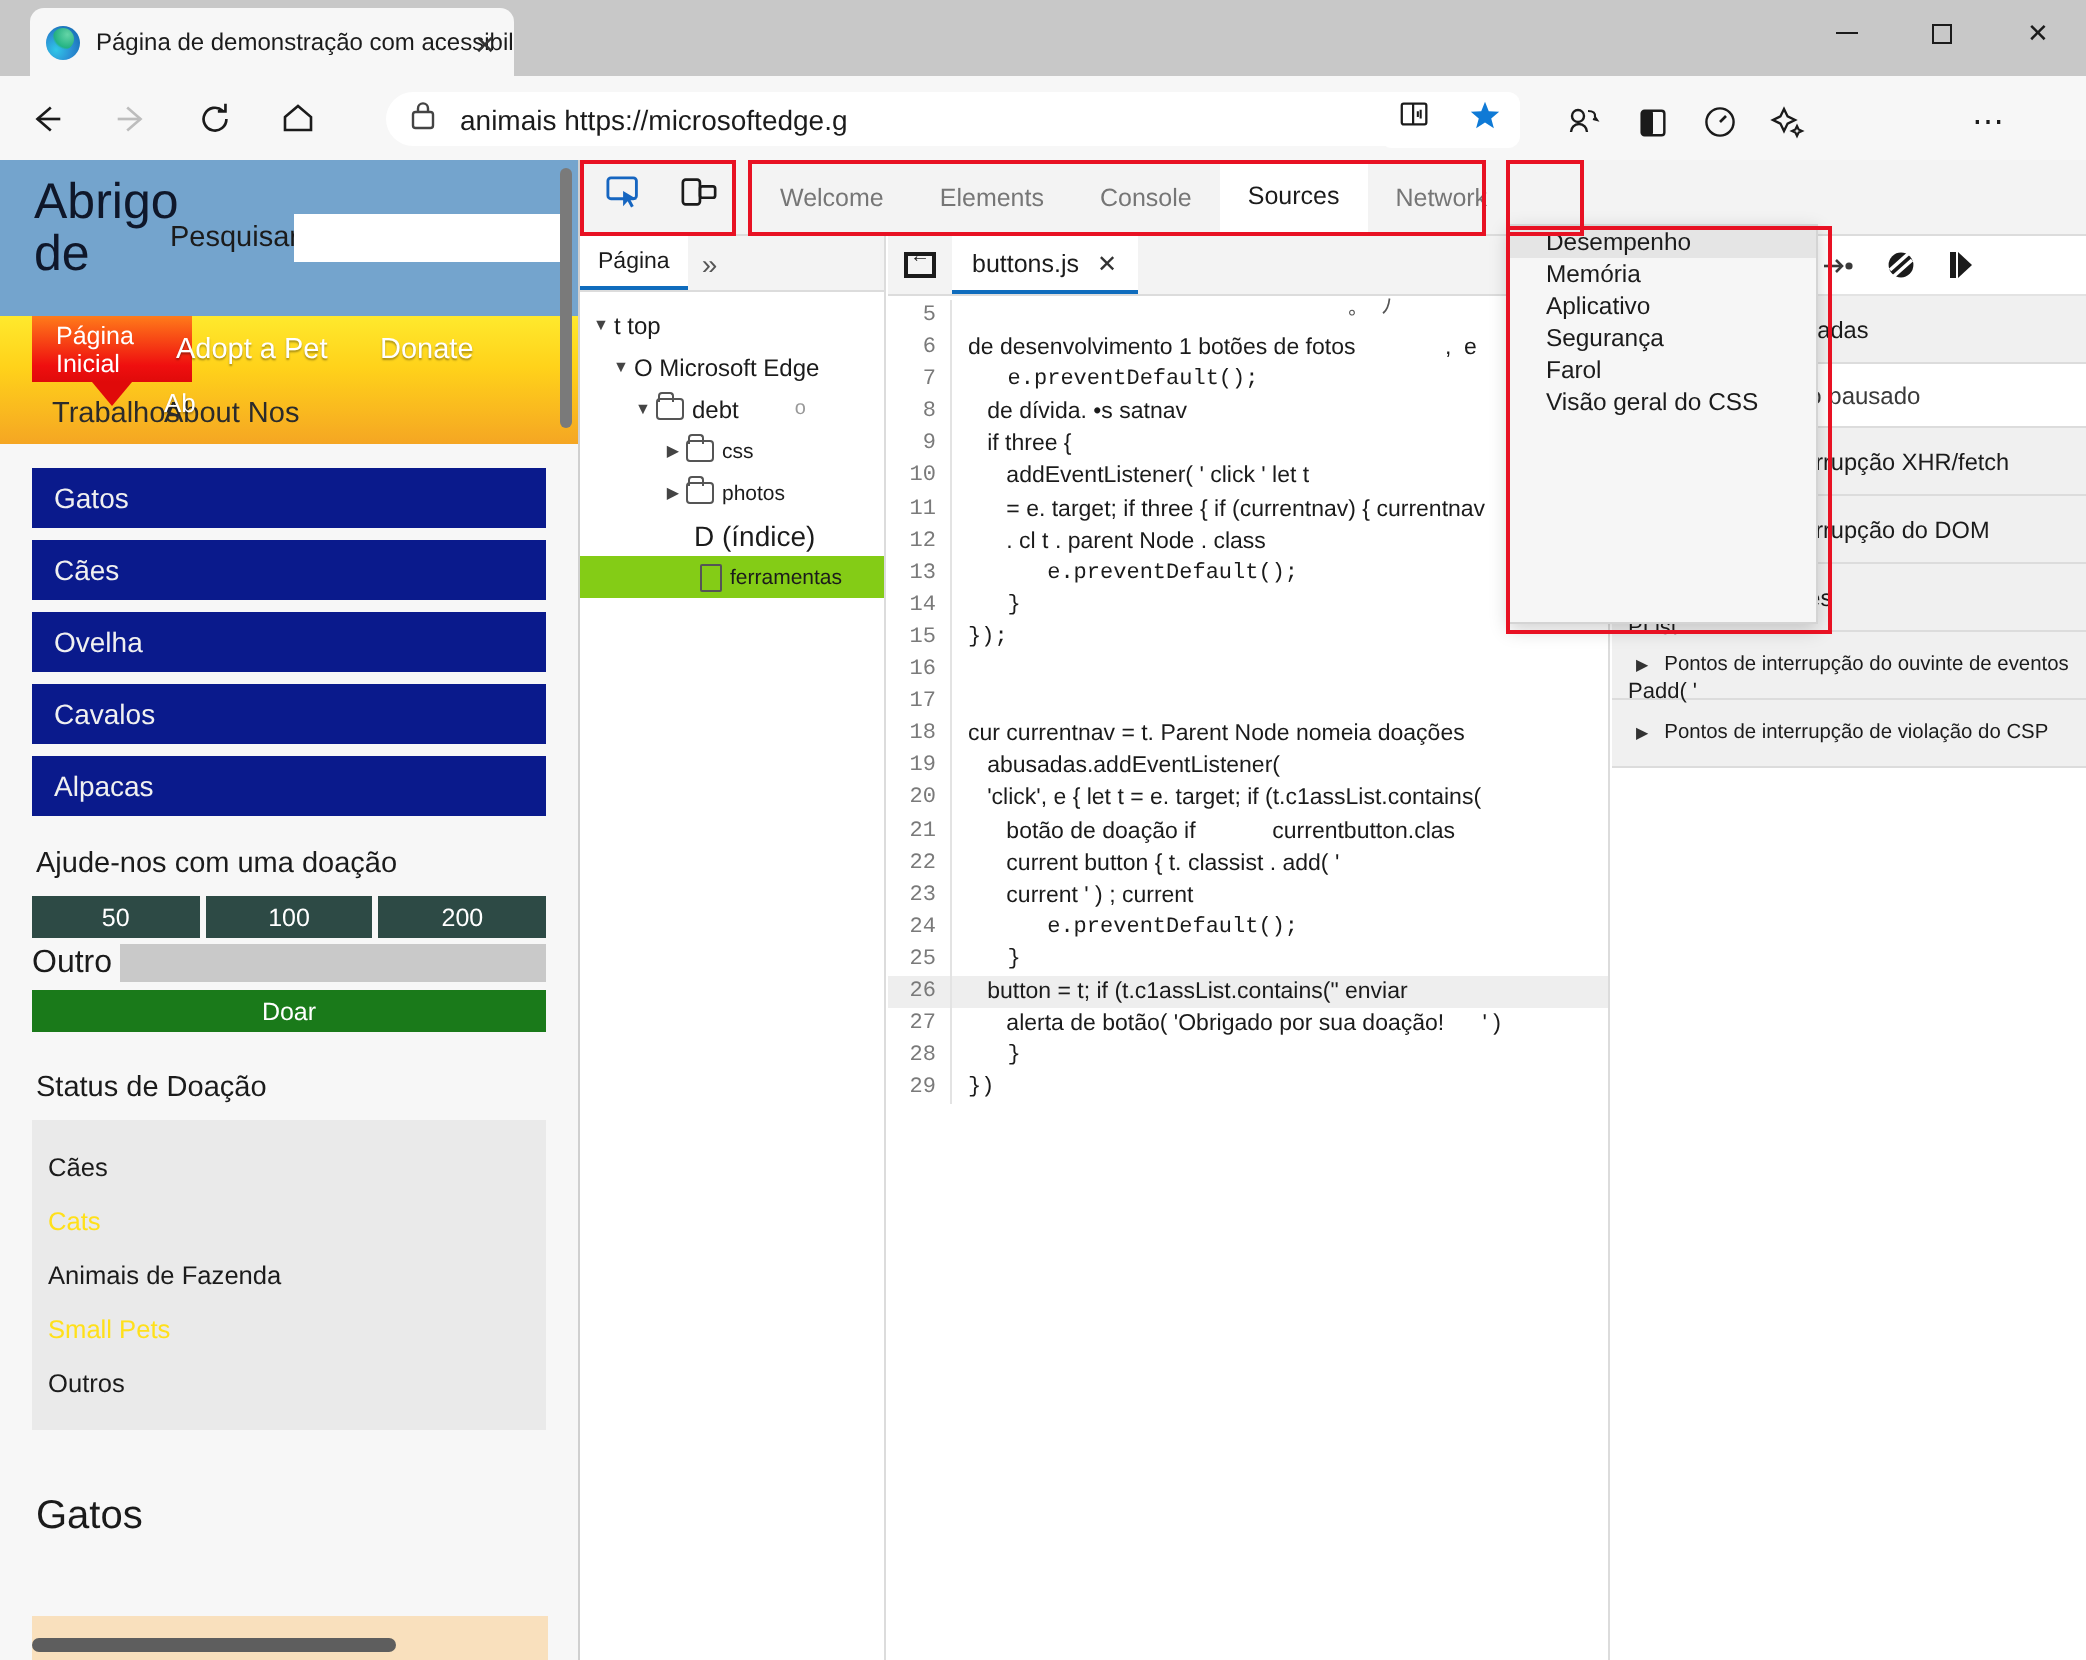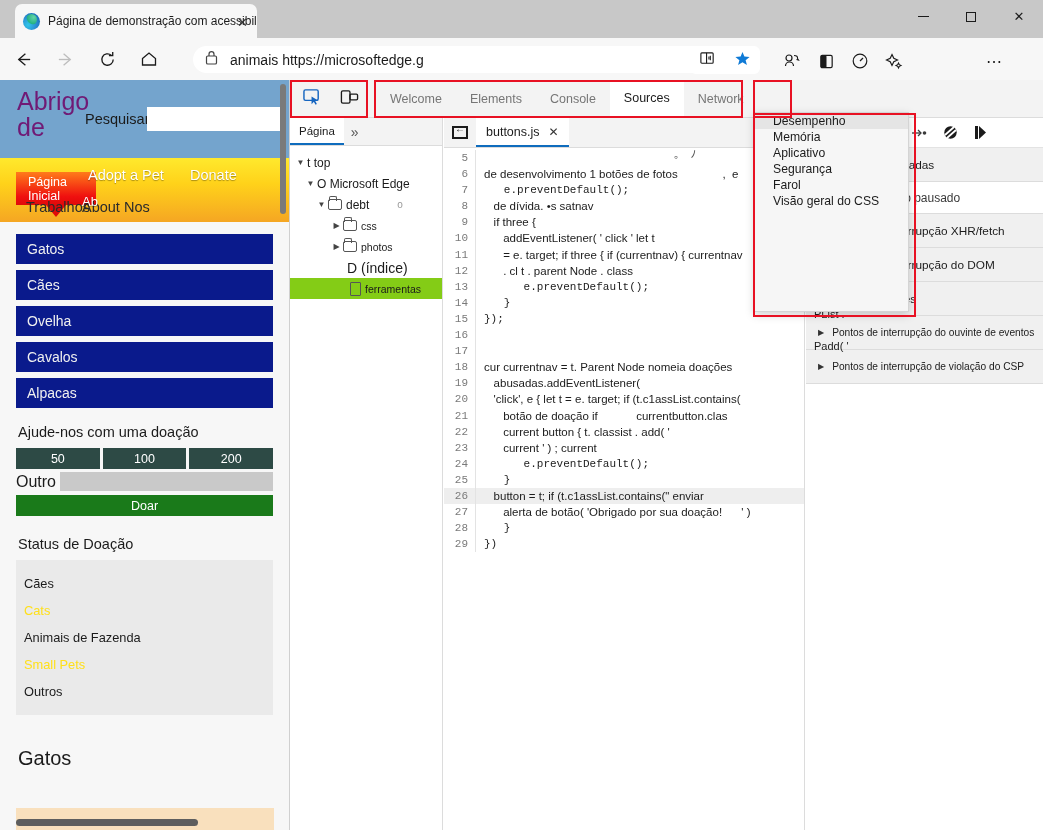--- a/index.html
+++ b/index.html
@@ -88,35 +88,35 @@
   .viewport {
     position: absolute; left: 0; top: 80px; width: 290px; height: 750px;
     background: #f7f7f7; overflow: hidden;
     border-right: 1px solid #d0d0d0;
   }
   .site-header {
     position: relative; height: 78px; background: #74a4cd;
   }
   .site-title {
     position: absolute; left: 17px; top: 8px;
-    font-size: 25px; line-height: 26px; color: #701a75; width: 80px;
+    font-size: 25px; line-height: 26px; color: #0f172a; width: 80px;
   }
   .search-label {
     position: absolute; left: 85px; top: 31px; font-size: 14.5px; color:#1b1b1b;
   }
   .search-input {
     position: absolute; left: 147px; top: 27px; width: 135px; height: 24px;
     background: #fff; border: none;
   }
   .site-nav {
     position: relative; height: 64px;
     background: linear-gradient(180deg, #ffe92d 0%, #ffd21a 40%, #f5a623 100%);
   }
   .nav-home {
-    position: absolute; left: 16px; top: 14px; width: 80px; height: 33px;
+    position: absolute; left: 16px; top: 0px; width: 80px; height: 33px;
     background: linear-gradient(180deg, #ff7b1a 0%, #ef0f0f 75%, #e00a0a 100%);
     color: #fff; font-size: 12.5px; display:flex; align-items:center; padding-left:12px;
   }
   .nav-home::after {
     content:""; position:absolute; left:30px; top:33px;
     border-left: 10px solid transparent; border-right: 10px solid transparent;
     border-top: 12px solid #e00a0a;
   }
   .navlink {
     position: absolute; font-size: 14.5px; color: #fff;

